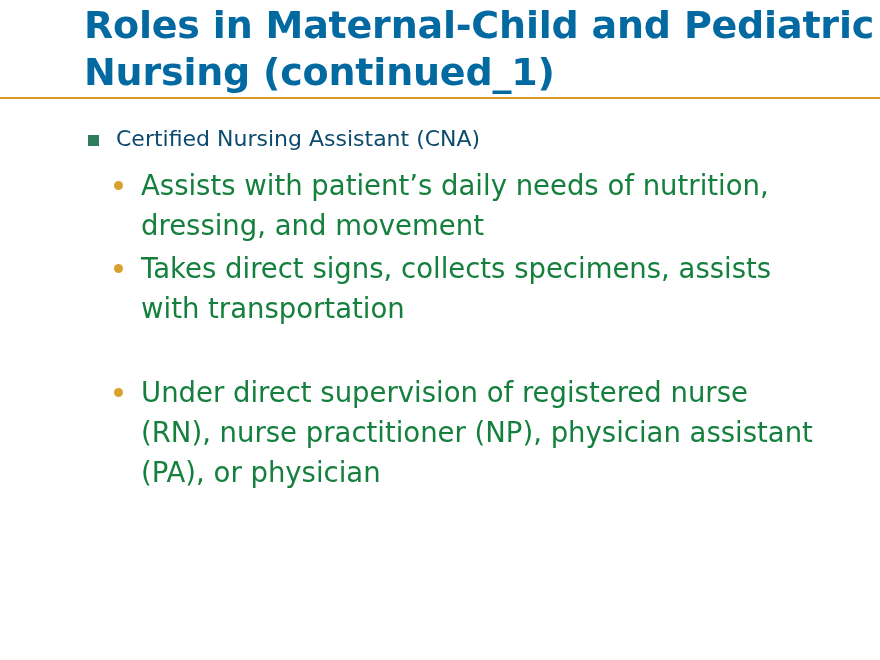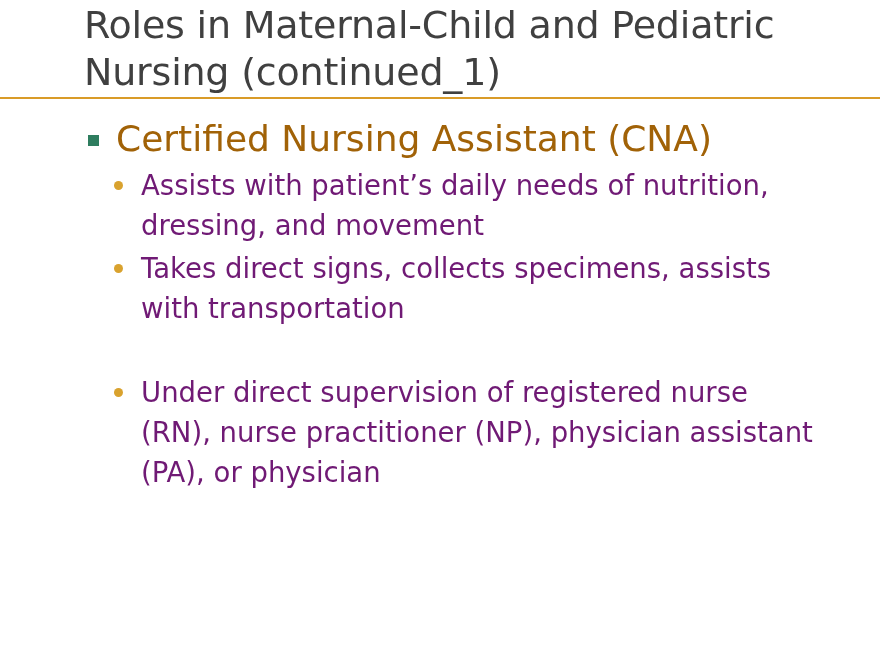--- a/index.html
+++ b/index.html
@@ -26,24 +26,24 @@
   .title-block {
     position: absolute;
     left: 0;
     top: 0;
     width: 880px;
     padding-left: 84px;
     padding-top: 2px;
     box-sizing: border-box;
   }
   .title-text {
-    color: #404040;
+    color: #0369a1;
     font-size: 38px;
     line-height: 47px;
-    font-weight: 400;
+    font-weight: 700;
     letter-spacing: -0.2px;
     white-space: pre-line;
     margin: 0;
   }
   .title-rule {
     position: absolute;
     left: 0;
     top: 97px;
     width: 880px;
     height: 2px;
@@ -58,40 +58,40 @@
     width: 880px;
     box-sizing: border-box;
   }
 
   
   .lvl1 {
     position: relative;
     padding-left: 116px;
     padding-right: 30px;
     margin: 0 0 6px 0;
-    color: #a16207;
-    font-size: 36px;
+    color: #0c4a6e;
+    font-size: 22px;
     line-height: 41px;
   }
   .lvl1 .marker-sq {
     position: absolute;
     left: 88px;
     top: 17px;
     width: 11px;
     height: 11px;
     background: #2e7d5f;
   }
 
   
   .lvl2 {
     position: relative;
     padding-left: 141px;
     padding-right: 86px;
     margin: 0 0 3px 0;
-    color: #701a75;
+    color: #15803d;
     font-size: 27.5px;
     line-height: 40px;
   }
   .lvl2 .marker-dot {
     position: absolute;
     left: 114px;
     top: 16px;
     width: 9px;
     height: 9px;
     border-radius: 50%;

